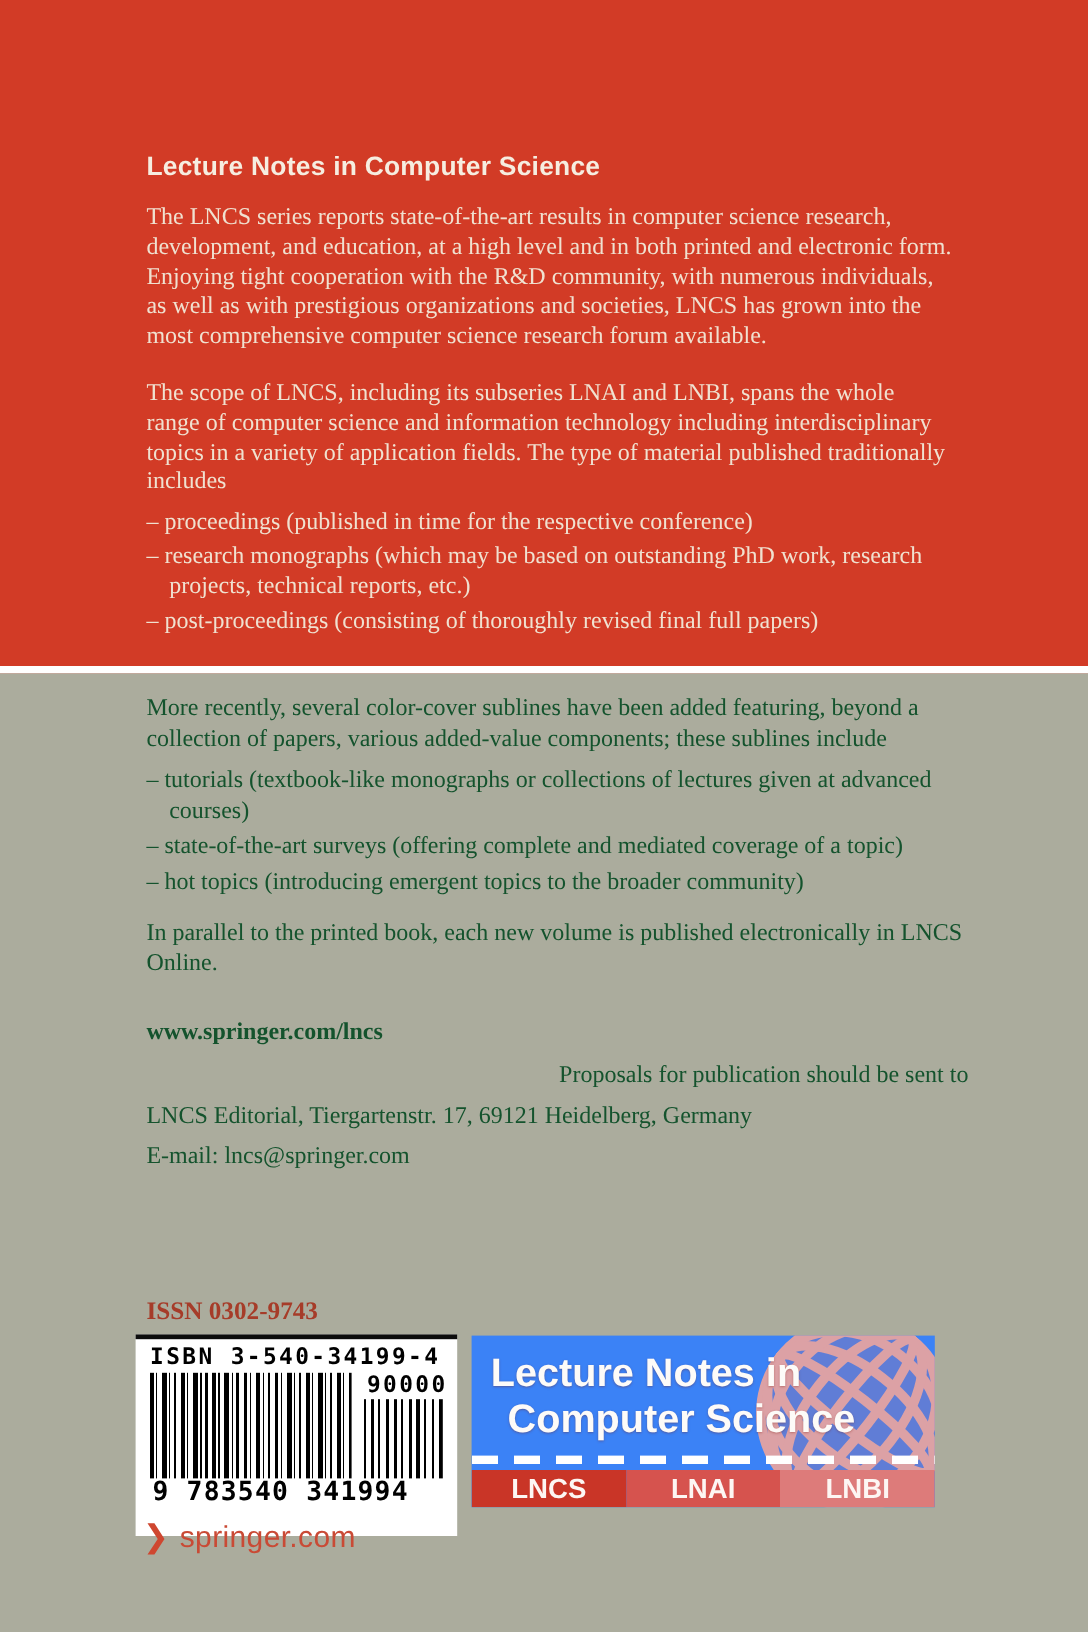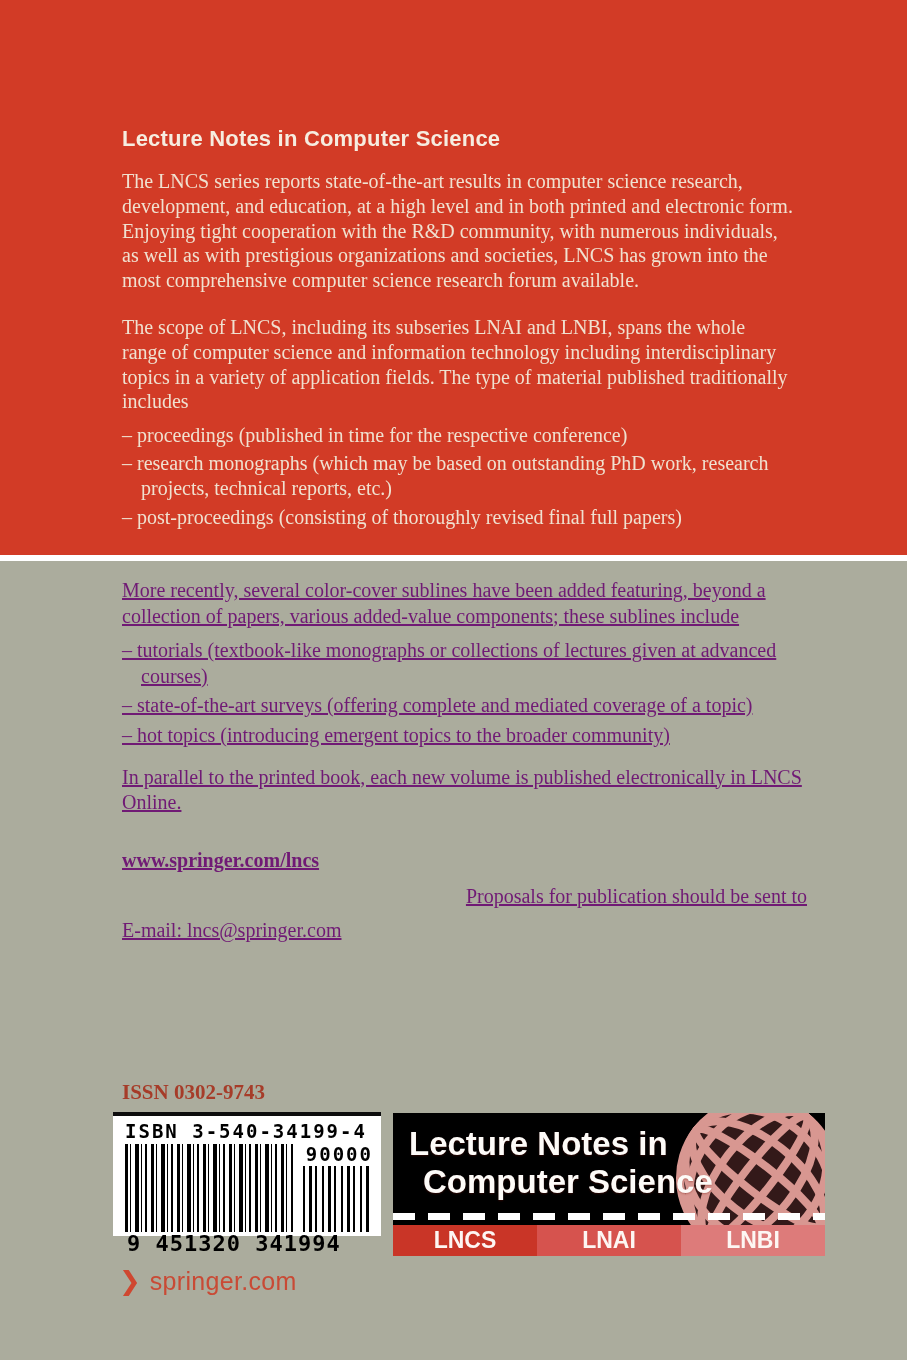--- a/index.html
+++ b/index.html
@@ -46,24 +46,23 @@
   }
 
   
   .tan-section {
     position: absolute;
     top: 564px; left: 0;
     width: 907px;
     padding: 14px 100px 0 122px;
   }
   .tan-section p, .tan-section li {
-    color: #701a75;
+    color: #14532d;
     font-size: 20px;
     line-height: 25.6px;
-    text-decoration: underline;
   }
   .tan-section p { max-width: 700px; }
   .tan-section ul.dash-list { margin-top: 9px; margin-bottom: 16px; }
   .tan-section ul.dash-list li { margin-bottom: 4px; max-width: 660px; }
   .p-more { margin-bottom: 0; }
   .p-parallel { margin-top: 2px; margin-bottom: 32px; }
   .p-detailed { margin-bottom: 0; }
   .url-bold { font-weight: bold; color: #bb4431; margin-bottom: 11px; }
   .p-proposals { margin-top: 11px; margin-bottom: 8px; text-align: right; }
   .p-address { margin-bottom: 7px; }
@@ -75,21 +74,21 @@
     font-family: "Liberation Serif", serif;
     font-weight: bold;
     font-size: 21px;
     color: #a63c29;
   }
 
   
   .barcode-box {
     position: absolute;
     left: 113px; top: 1112px;
-    width: 268px; height: 124px;
+    width: 268px; height: 168px;
     background: #ffffff;
     border-top: 4px solid #0d0d0d;
   }
   .isbn-line {
     font-family: "DejaVu Sans Mono", monospace;
     font-weight: bold;
     font-size: 19px;
     letter-spacing: 2px;
     color: #000;
     padding: 4px 0 2px 12px;
@@ -126,22 +125,22 @@
     color: #000;
     padding-left: 14px;
     margin-top: -1px;
     white-space: nowrap;
   }
 
   
   .lncs-logo {
     position: absolute;
     left: 393px; top: 1113px;
-    width: 432px; height: 143px;
-    background: #000000;
+    width: 386px; height: 143px;
+    background: #3b82f6;
     overflow: hidden;
   }
   .globe { position: absolute; right: -28px; top: -30px; }
   .logo-title {
     position: relative;
     font-family: "Liberation Sans", sans-serif;
     font-weight: bold;
     font-size: 33px;
     line-height: 38px;
     color: #fdfbf8;
@@ -215,35 +214,36 @@
   <div class="tan-section">
     <p class="p-more">More recently, several color-cover sublines have been added featuring, beyond a collection of papers, various added-value components; these sublines include</p>
     <ul class="dash-list">
       <li>– tutorials (textbook-like monographs or collections of lectures given at advanced courses)</li>
       <li>– state-of-the-art surveys (offering complete and mediated coverage of a topic)</li>
       <li>– hot topics (introducing emergent topics to the broader community)</li>
     </ul>
     <p class="p-parallel">In parallel to the printed book, each new volume is published electronically in LNCS Online.</p>
     <p class="url-bold">www.springer.com/lncs</p>
     <p class="p-proposals">Proposals for publication should be sent to</p>
+    <p class="p-address">LNCS Editorial, Tiergartenstr. 17, 69121 Heidelberg, Germany</p>
     <p class="p-email">E-mail: lncs@springer.com</p>
   </div>
 
   <div class="issn">ISSN 0302-9743</div>
 
   <div class="barcode-box">
     <div class="isbn-line">ISBN 3-540-34199-4</div>
     <div class="bars-row">
       <div class="main-bars"></div>
       <div class="sup-area">
         <div class="sup-number">90000</div>
         <div class="sup-bars"></div>
       </div>
     </div>
-    <div class="ean-digits">9 451320 341994</div>
+    <div class="ean-digits">9 783540 341994</div>
   </div>
 
   <div class="lncs-logo">
     <svg class="globe" width="190" height="190" viewBox="0 0 190 190">
       <g stroke="#eba49e" stroke-width="8" fill="none" opacity="0.92" transform="rotate(38 95 95)">
         <circle cx="95" cy="95" r="78" fill="rgba(224,110,110,0.25)"></circle>
         <ellipse cx="95" cy="95" rx="78" ry="62"></ellipse>
         <ellipse cx="95" cy="95" rx="78" ry="38"></ellipse>
         <ellipse cx="95" cy="95" rx="78" ry="14"></ellipse>
         <ellipse cx="95" cy="95" rx="62" ry="78"></ellipse>

